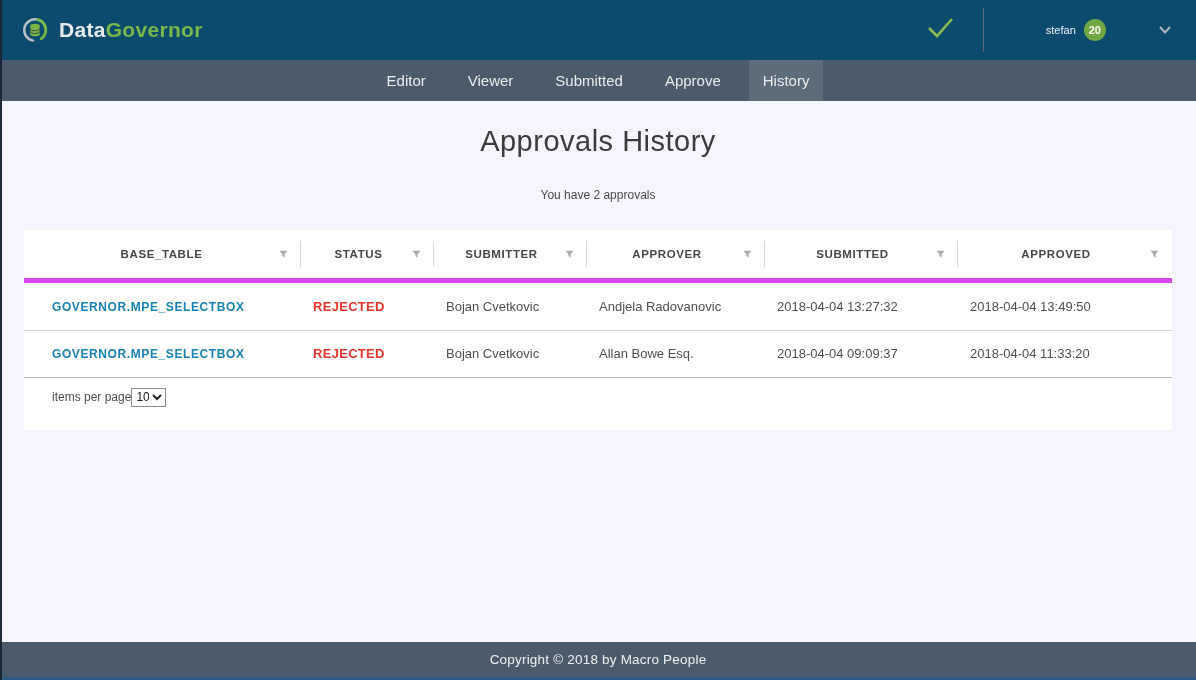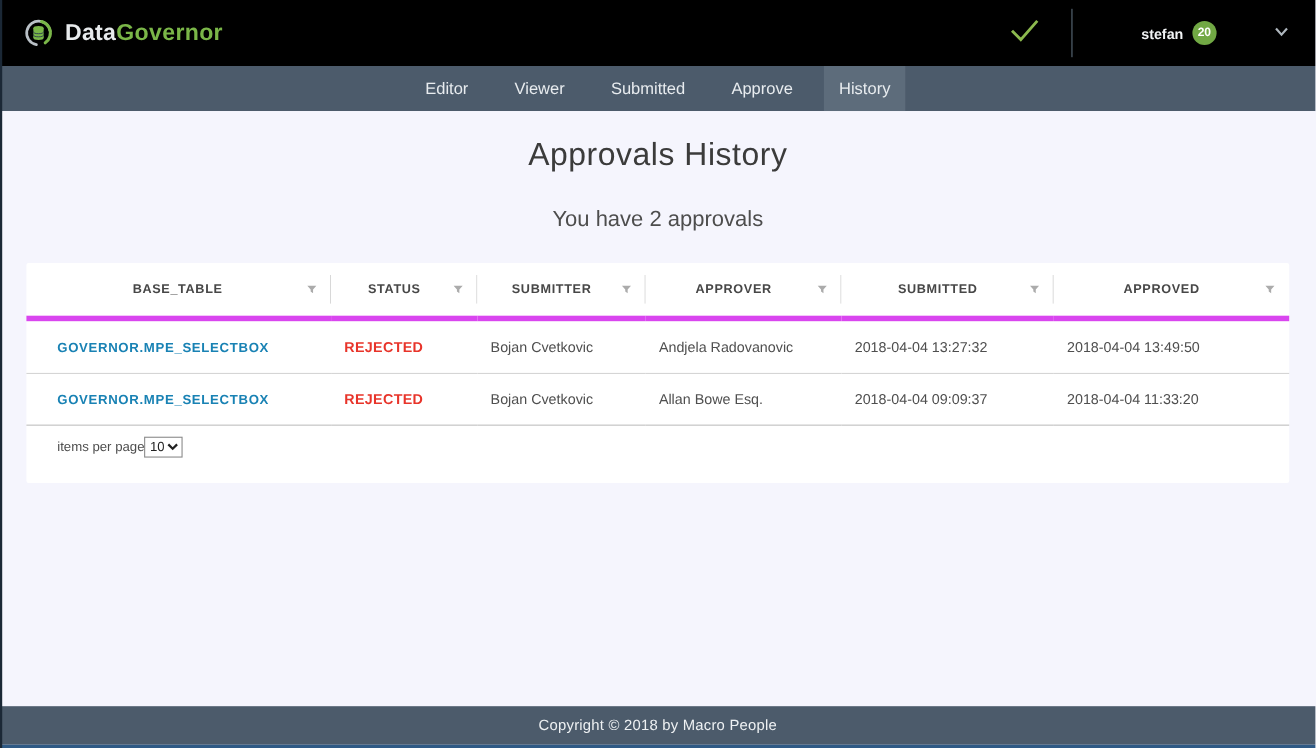--- a/index.html
+++ b/index.html
@@ -10,32 +10,32 @@
     position:relative;
     display:flex; flex-direction:column;
   }
   body::before {
     content:""; position:absolute; left:0; top:0; bottom:0; width:2px;
     background:#1b2836; z-index:50;
   }
 
   
   .header {
-    height:60px; background:#000000; display:flex; align-items:center;
+    height:60px; background:#0c4a6e; display:flex; align-items:center;
     flex:0 0 auto; padding:0 20px; position:relative;
   }
   .brand { display:flex; align-items:center; gap:9px; }
   .brand-name { font-size:21px; font-weight:bold; letter-spacing:0.3px; }
   .brand-name .part1 { color:#e7eaec; }
   .brand-name .part2 { color:#7ab648; }
   .header-right { margin-left:auto; display:flex; align-items:center; }
   .check-wrap { padding:0 28px; cursor:pointer; }
   .header-divider { width:1px; height:44px; background:#5a6a78; }
   .user-menu { display:flex; align-items:center; gap:8px; padding:0 18px 0 62px; cursor:pointer; }
-  .user-name { color:#f2f4f5; font-size:13px;font-weight:bold; }
+  .user-name { color:#f2f4f5; font-size:11px; }
   .user-badge {
     background:#71a844; color:#ffffff; font-size:11px; font-weight:bold;
     min-width:22px; height:22px; border-radius:11px;
     display:inline-flex; align-items:center; justify-content:center; padding:0 5px;
   }
   .chevron-wrap { margin-left:30px; padding:4px; cursor:pointer; }
 
   
   .nav {
     height:41px; background:#4c5b6b; flex:0 0 auto;
@@ -46,21 +46,21 @@
     padding:0 14px; margin:0 7px; cursor:pointer;
   }
   .nav-item.active { background:#5d6c7b; }
 
   
   .content { flex:1 1 auto; background:#f5f5fd; overflow:hidden; }
   .page-title {
     margin-top:24px; text-align:center; font-size:29px; font-weight:300;
     color:#3b3b3b; letter-spacing:0.5px;
   }
-  .page-subtitle { margin-top:30px; text-align:center; font-size:20px; color:#4d4d4d; }
+  .page-subtitle { margin-top:30px; text-align:center; font-size:12px; color:#4d4d4d; }
 
   .card { background:#ffffff; margin:28px 24px 0 24px; height:200px; border-radius:2px; }
   table.approvals { width:100%; border-collapse:collapse; table-layout:fixed; }
   col.c1{width:277px} col.c2{width:133px} col.c3{width:153px}
   col.c4{width:178px} col.c5{width:193px} col.c6{width:auto}
   th {
     height:50px; text-align:center; font-size:11.5px; font-weight:bold;
     color:#474747; letter-spacing:0.6px; padding:0 30px 0 12px;
     position:relative; border-bottom:5px solid #d946ef; white-space:nowrap;
     overflow:hidden;

